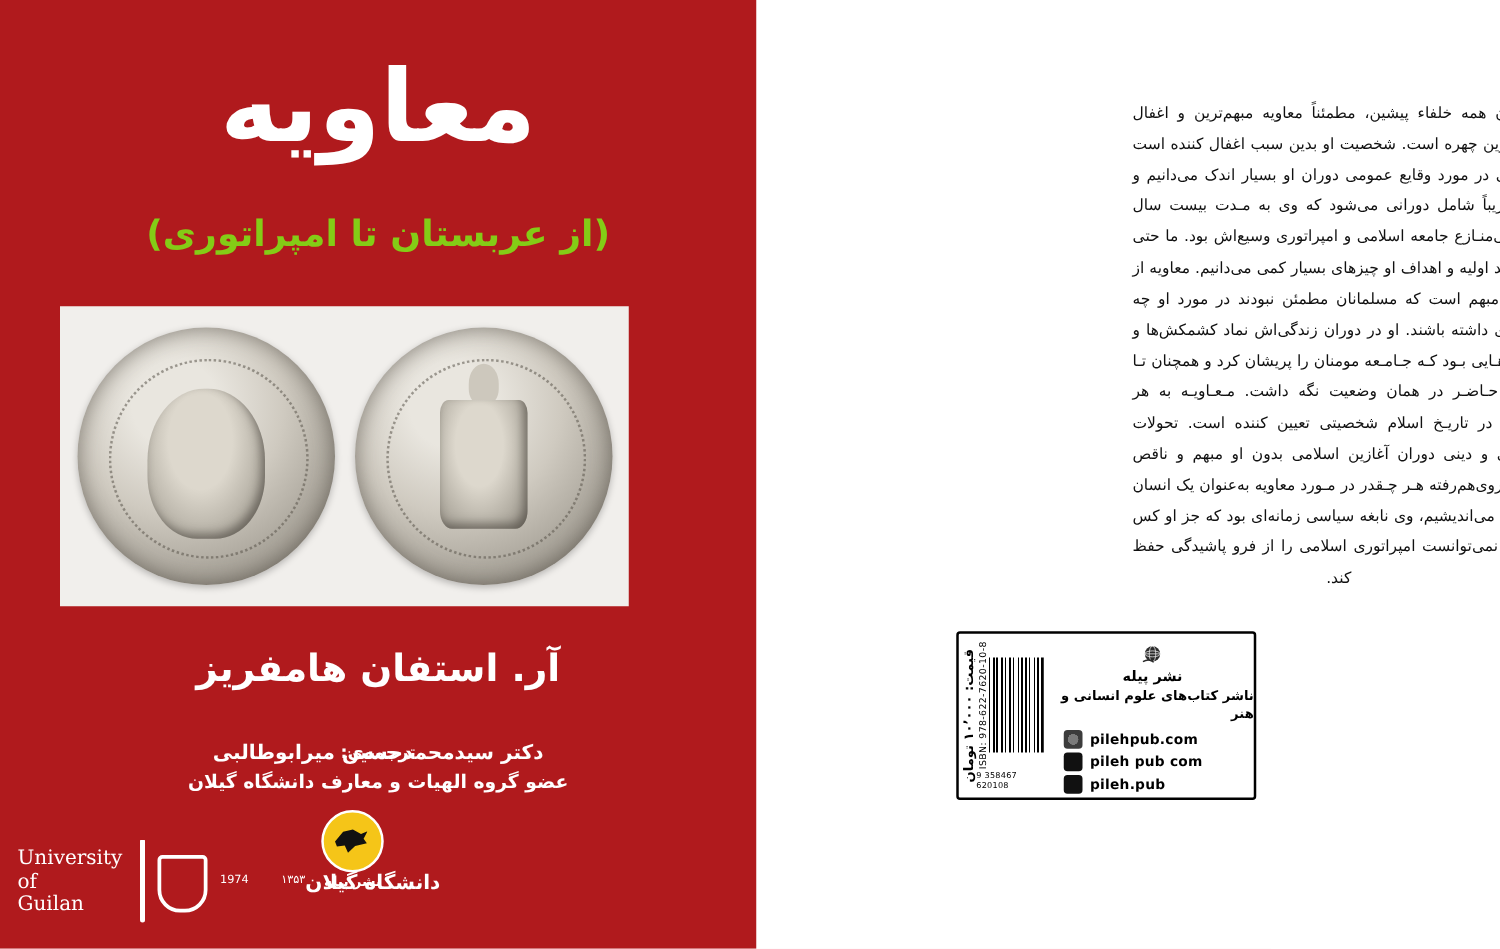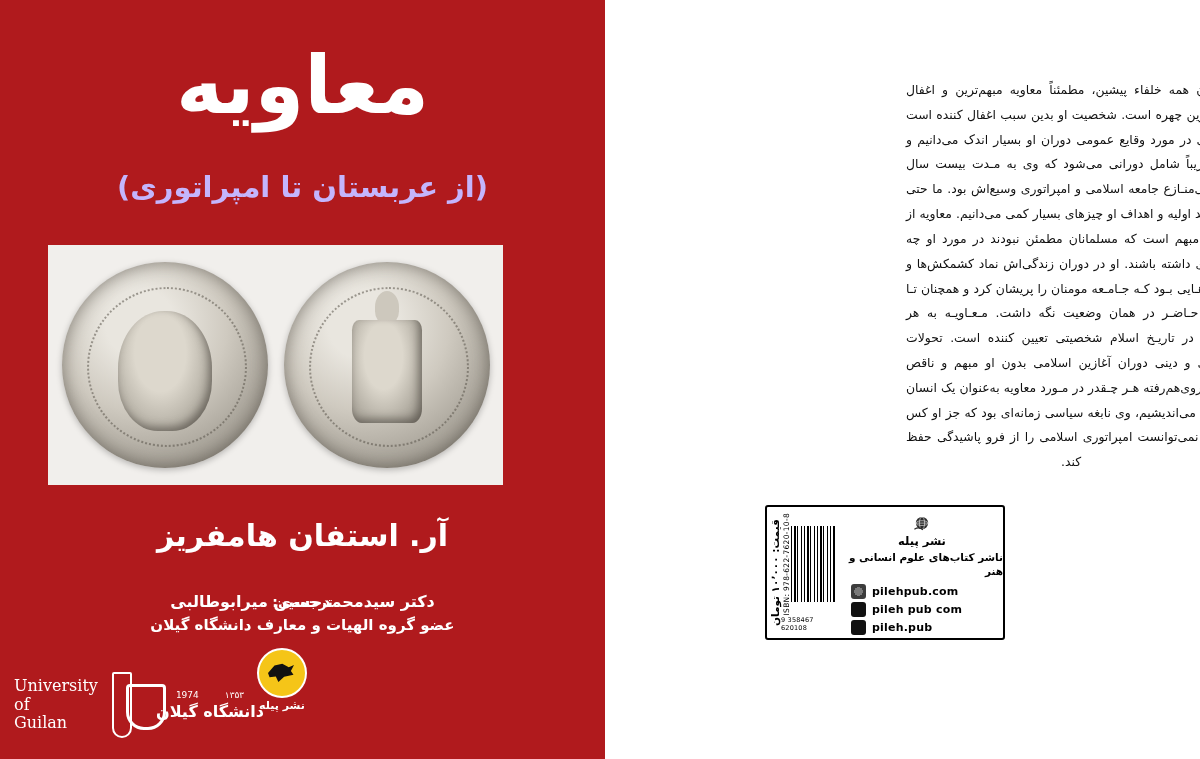--- a/index.html
+++ b/index.html
@@ -188,21 +188,21 @@
     letter-spacing: 0px;
     line-height: 1.1;
   }
   .subtitle {
     position: absolute;
     top: 170px;
     left: 0;
     width: 605px;
     text-align: center;
     direction: rtl;
-    color: #c4b5fd;
+    color: #84cc16;
     font-size: 29px;
     font-weight: bold;
   }
   .coin-photo {
     position: absolute;
     left: 48px;
     top: 245px;
     width: 455px;
     height: 240px;
     background: #f1efec;
@@ -467,21 +467,21 @@
 
     <div class="uni-logo">
       <div class="uni-en">
         <div>University of</div>
         <div>Guilan</div>
       </div>
       <div class="uni-crest">
         <div class="crest-shape"></div>
         <div class="crest-mark"></div>
       </div>
-      <div style="position:relative;display:flex;flex-direction:column;align-items:center;">
+      <div style="position:relative;display:flex;flex-direction:row;align-items:center;margin-left:40px;">
         <div style="display:flex;gap:26px;margin-bottom:2px;">
           <span style="color:#fff;font-size:9px;">1974</span>
           <span style="color:#fff;font-size:9px;">۱۳۵۳</span>
         </div>
         <div class="uni-fa">دانشگاه گیلان</div>
       </div>
     </div>
 
   </div>
 </div>

